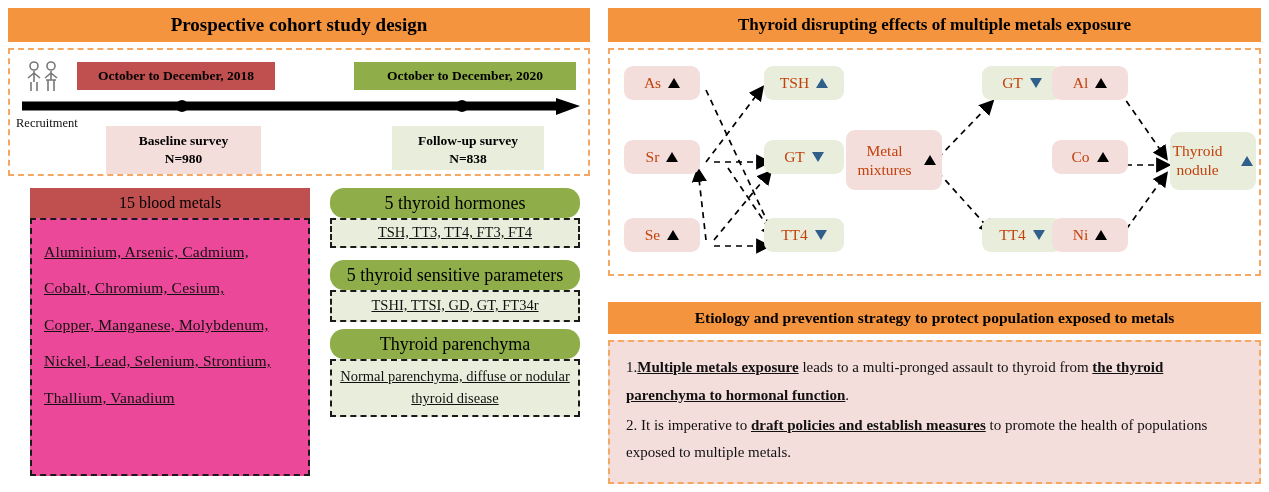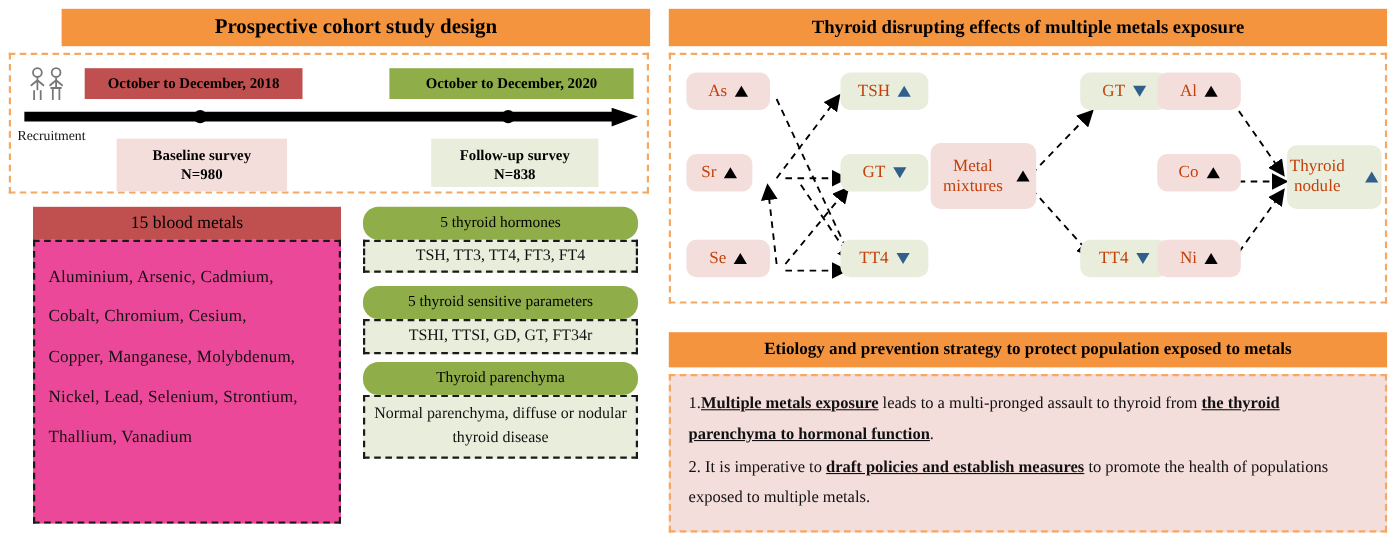--- a/index.html
+++ b/index.html
@@ -13,26 +13,26 @@
 
   
   .banner {
     background: #F4943F;
     color: #000;
     font-weight: bold;
     text-align: center;
     display: flex; align-items: center; justify-content: center;
   }
   .dashbox-orange { border: 2px dashed #F4A863; }
-  .dashbox-black  { border: 2px dashed #1a1a1a; }
+  .dashbox-black  { border: 2px dashed #1a1a1a; text-decoration: underline; }
 
   
   #left-panel { position: absolute; left: 8px; top: 8px; width: 582px; height: 476px; }
 
-  #left-banner { position: absolute; left: 0; top: 0; width: 535px; height: 34px; font-size: 19px; margin-left: 48px; }
+  #left-banner { position: absolute; left: 0; top: 0; width: 582px; height: 34px; font-size: 19px; }
 
   #timeline-box {
     position: absolute; left: 0; top: 40px; width: 582px; height: 128px;
     background: #fff;
   }
   #people-icon { position: absolute; left: 12px; top: 10px; width: 42px; height: 34px; }
   #recruitment-label { position: absolute; left: 6px; top: 66px; font-size: 12.5px; color: #111; }
 
   .date-chip {
     position: absolute; height: 28px; display: flex; align-items: center; justify-content: center;
@@ -59,21 +59,21 @@
   }
   #metals-body {
     width: 280px; height: 258px; background: #ec4899;
     padding: 14px 10px 10px 12px; font-size: 15.5px; color: #111;
     line-height: 2.35; letter-spacing: 0.2px; text-align: left;
   }
 
   #outcomes-col { position: absolute; left: 322px; top: 180px; width: 250px; }
   .out-head {
     width: 250px; height: 30px; background: #8FAE49; color: #000;
-    display: flex; align-items: center; justify-content: center; font-size: 14px; border-radius: 14px;
+    display: flex; align-items: center; justify-content: center; font-size: 18px; border-radius: 14px;
   }
   .out-body {
     width: 250px; background: #E9EEDC; color: #111;
     display: flex; align-items: center; justify-content: center;
     font-size: 14.5px; text-align: center; line-height: 1.5; padding: 5px 6px;
   }
   #out-body-1 { height: 30px; }
   #out-body-2 { height: 32px; }
   #out-body-3 { height: 58px; }
   .sp8 { height: 12px; }
@@ -207,21 +207,21 @@
           <path d="M516,115 L558,115"></path>
 
           <path d="M510,188 L556,124"></path>
         </g>
       </svg>
 
       <div class="node pink" style="left:14px;  top:16px;  width:76px; height:34px;">
         <span class="lbl">As</span>
         <span class="tri up-black"></span>
       </div>
-      <div class="node pink" style="left:14px;  top:90px;  width:60px; height:34px;">
+      <div class="node pink" style="left:14px;  top:90px;  width:76px; height:34px;">
         <span class="lbl">Sr</span>
         <span class="tri up-black"></span>
       </div>
       <div class="node pink" style="left:14px;  top:168px; width:76px; height:34px;">
         <span class="lbl">Se</span>
         <span class="tri up-black"></span>
       </div>
 
       <div class="node green" style="left:154px; top:16px;  width:80px; height:34px;">
         <span class="lbl">TSH</span>

